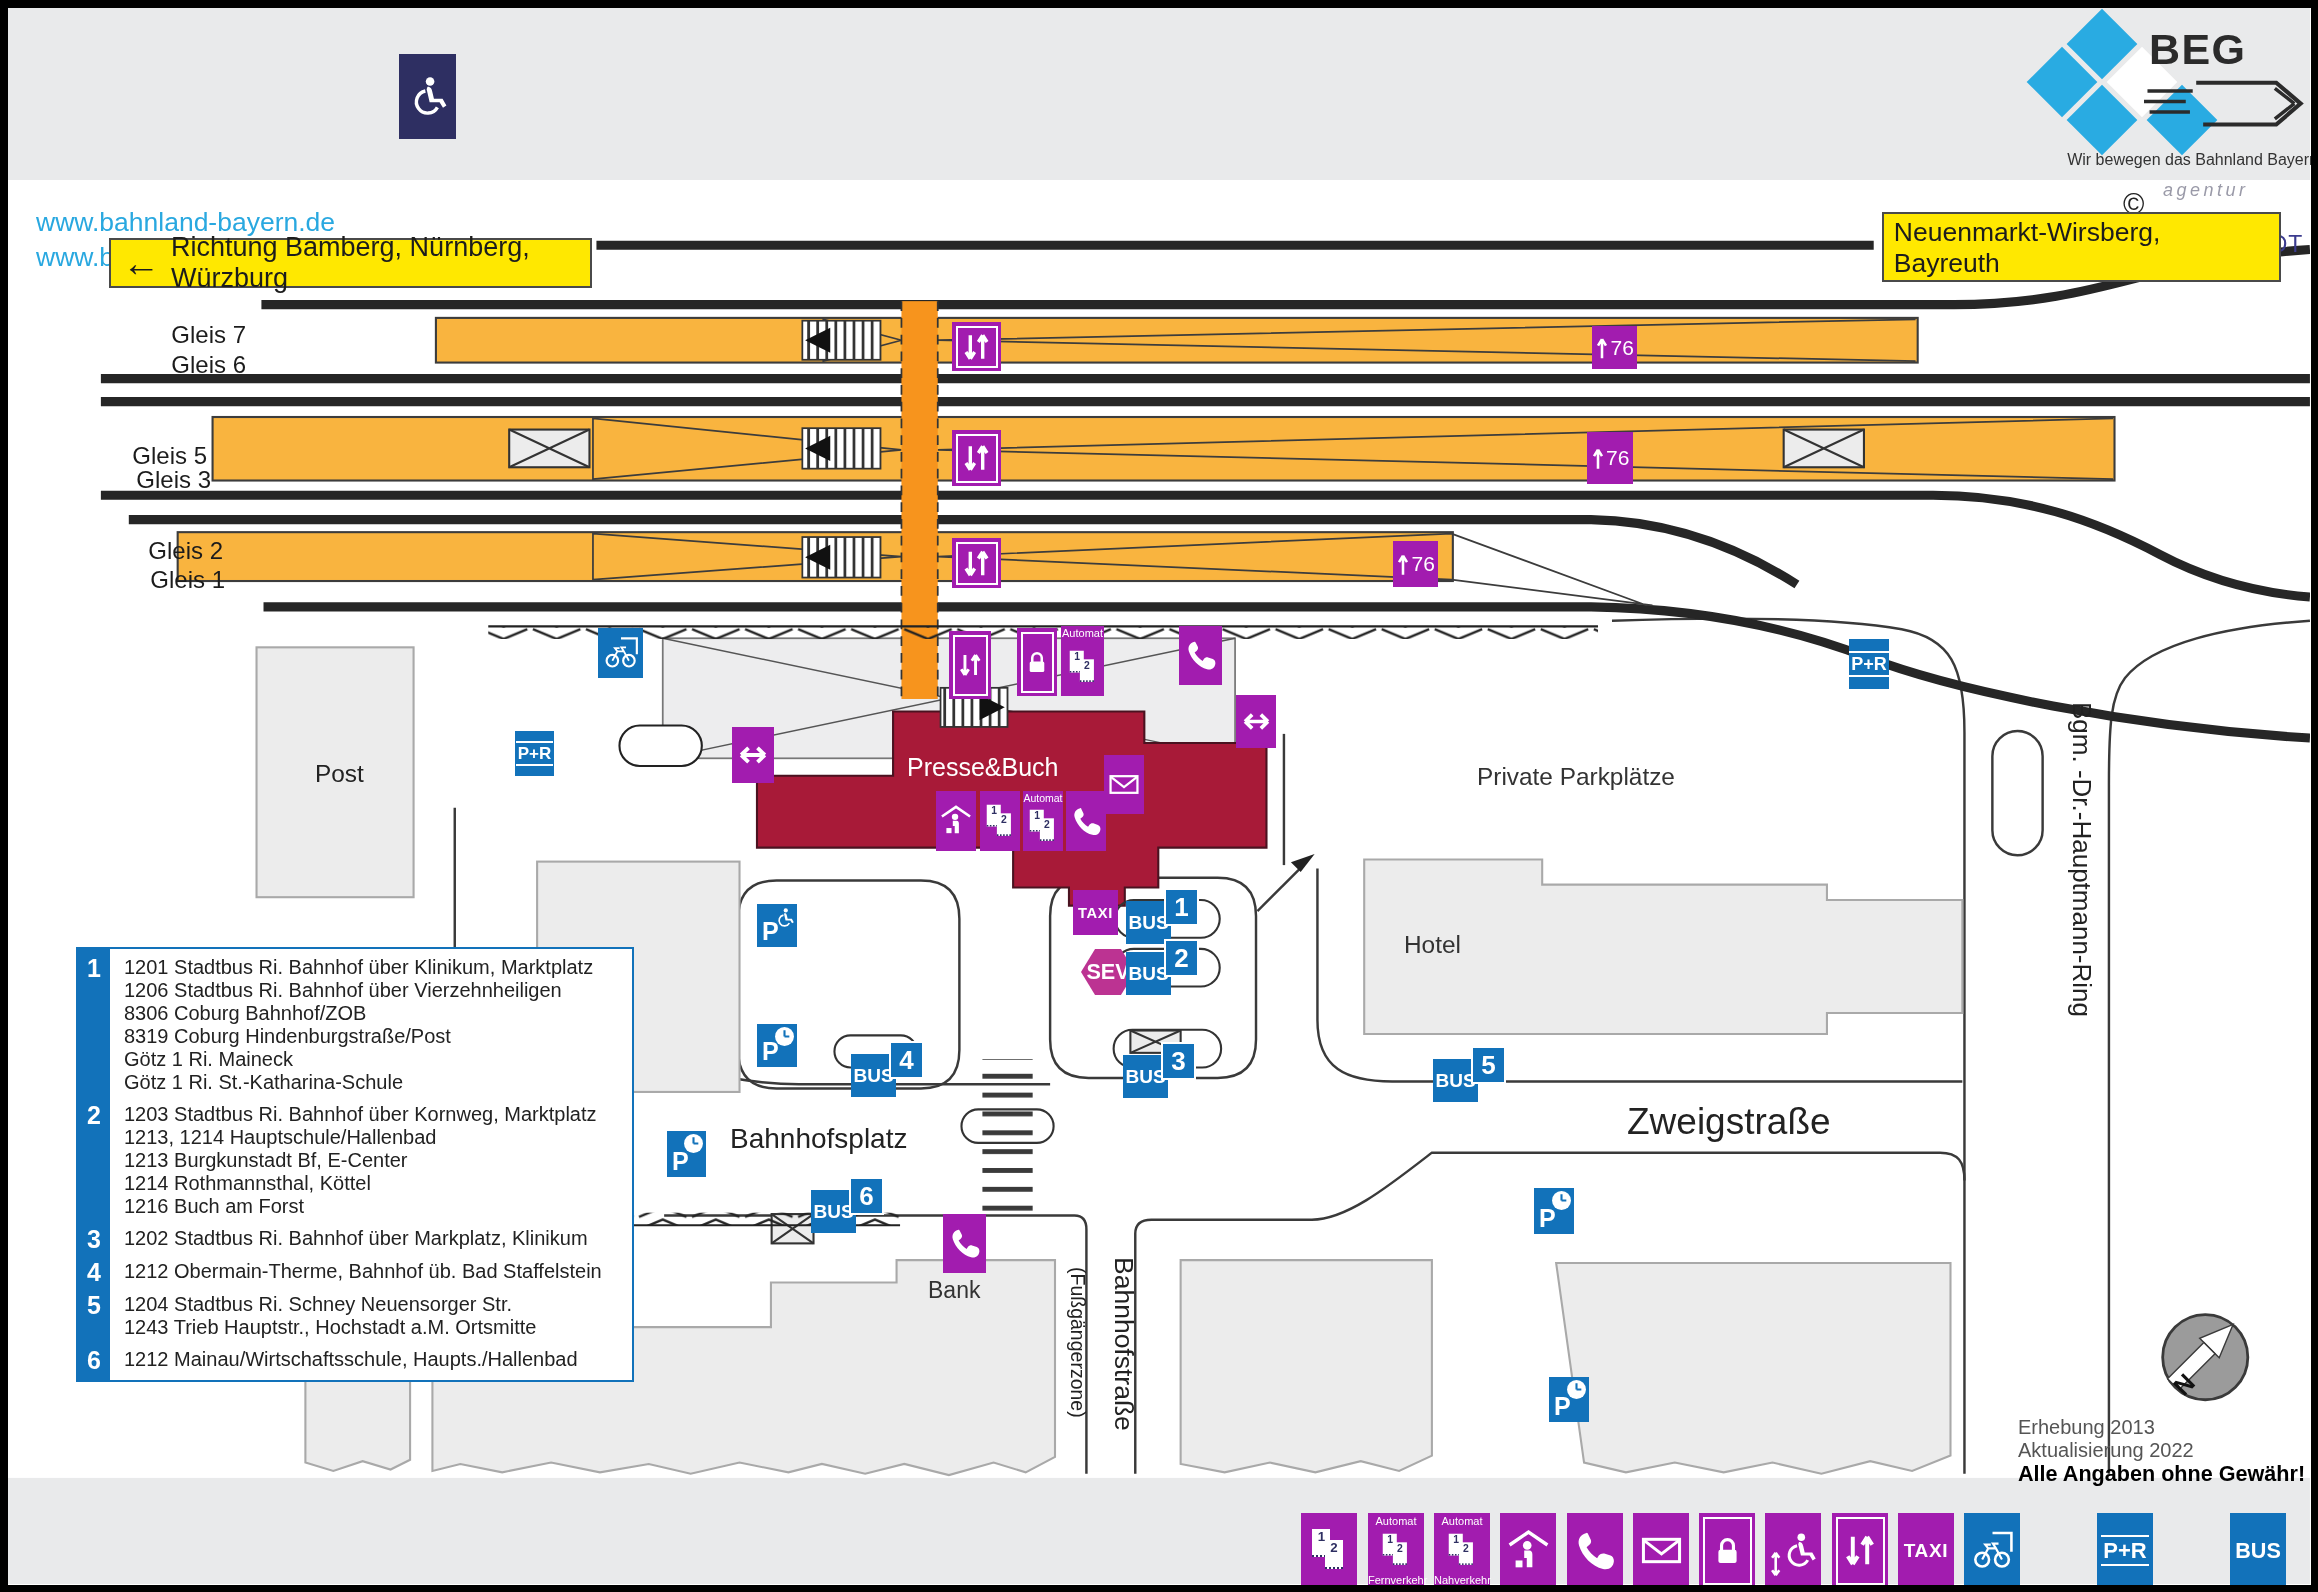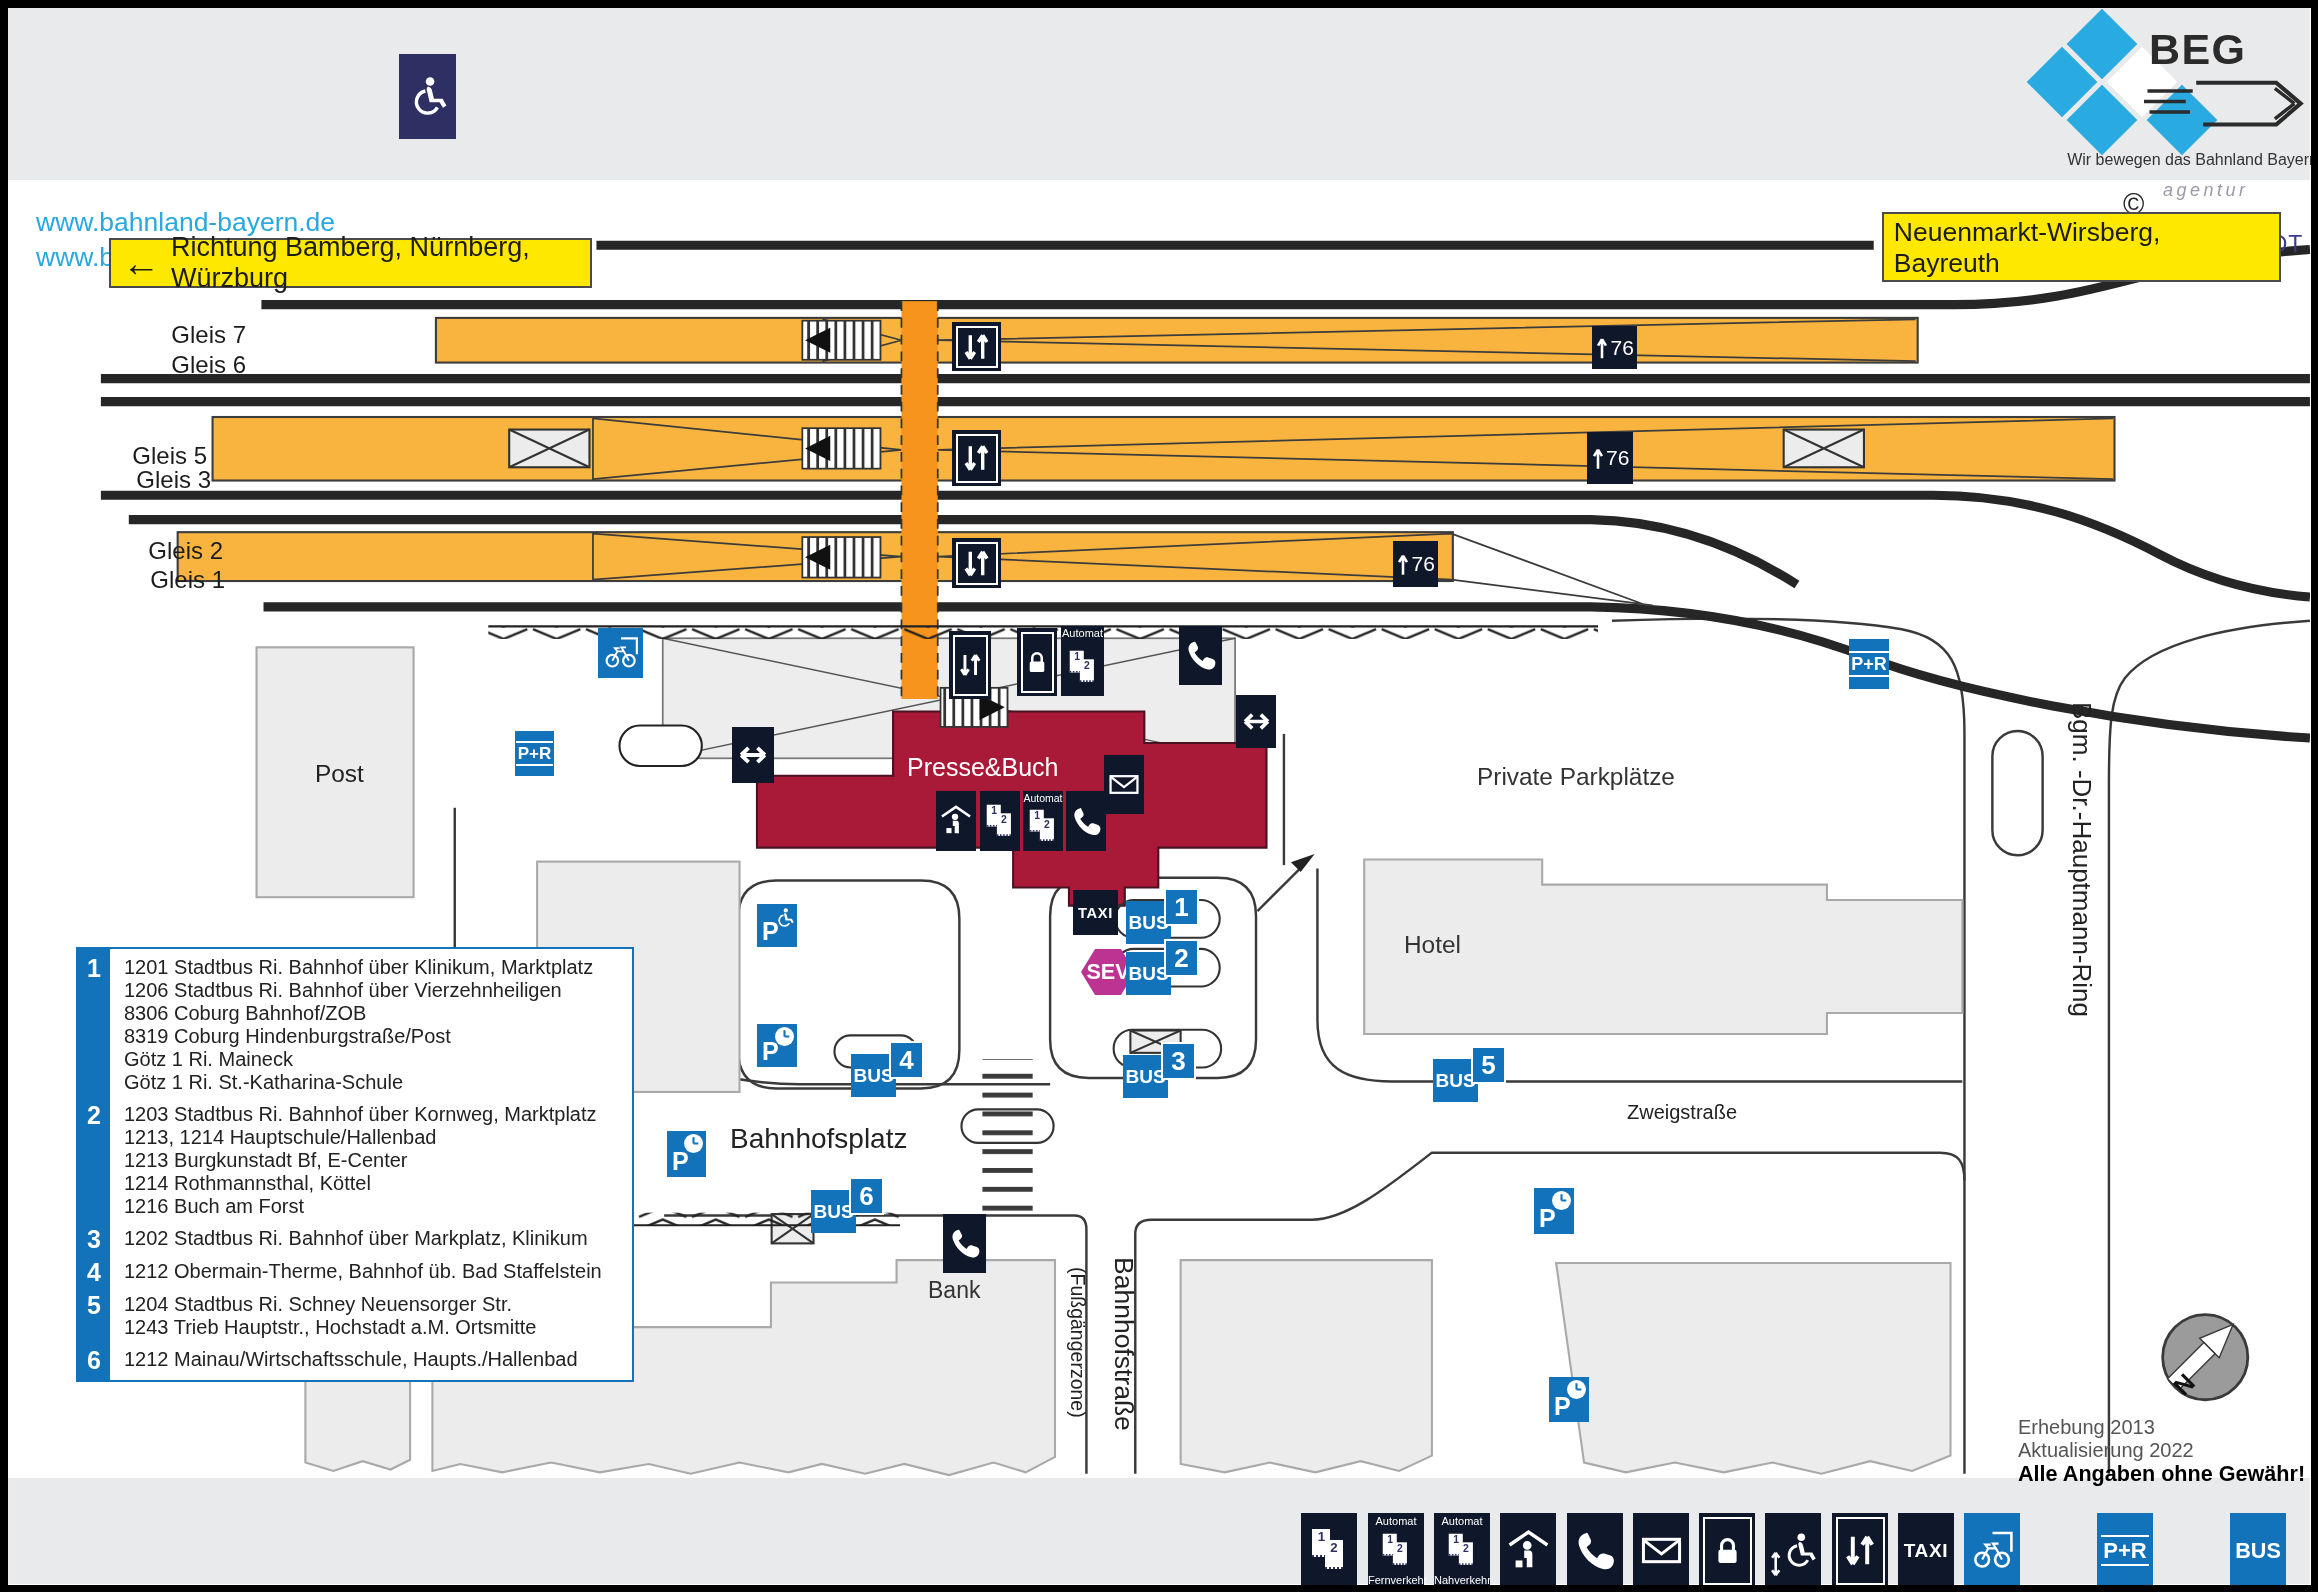--- a/index.html
+++ b/index.html
@@ -27,21 +27,21 @@
   .ysign .t{font-size:27px;}
   .ysign2{background:#ffe800;border:2.1px solid #4a4a4a;color:#1c1c1c;box-sizing:border-box;padding:2.8px 9.8px;}
   .ysign2 .row{display:flex;justify-content:space-between;align-items:center;}
   .ysign2 .t{font-size:26.5px;line-height:31px;}
   .ysign2 .arr{font-size:36px;line-height:1;}
   
   .lbl{color:#222;}
   .vert{writing-mode:vertical-rl;}
   .gleis{width:112px;text-align:right;font-size:24px;color:#1c1c1c;}
   
-  .nv{background:#0f172a;color:#fff;}
+  .nv{background:#a21caf;color:#fff;}
   .bl{background:#1272ba;color:#fff;}
   .ibox{display:flex;align-items:center;justify-content:center;position:absolute;color:#fff;}
   .frame{border:2.1px solid #fff;box-sizing:border-box;width:calc(100% - 7px);height:calc(100% - 7px);display:flex;align-items:center;justify-content:center;}
   .cap{position:absolute;left:0;right:0;text-align:center;font-size:11px;color:#fff;}
   .u76{display:flex;align-items:center;justify-content:center;gap:1.4px;}
   .u76 .n{font-size:21px;color:#fff;}
   .busstop .core{position:absolute;left:0;top:0;width:45px;height:43px;background:#1272ba;color:#fff;font-weight:bold;font-size:19px;display:flex;align-items:center;justify-content:center;}
   .busstop .plate{position:absolute;left:38px;top:-12.6px;width:31px;height:34px;background:#1272ba;border:2.8px solid #fff;color:#fff;font-weight:bold;font-size:26px;display:flex;align-items:center;justify-content:center;box-sizing:content-box;}
   .sev{clip-path:polygon(26% 0%,74% 0%,100% 50%,74% 100%,26% 100%,0% 50%);background:#bc3392;font-weight:bold;font-size:21.6px;display:flex;align-items:center;justify-content:center;color:#fff;}
   .taxi{font-weight:bold;letter-spacing:0.7px;display:flex;align-items:center;justify-content:center;}
@@ -504,21 +504,21 @@
       </div>
       <div class="plate">6</div>
     </div>
 
   <div class="abs lbl" style="left:307px;top:752px;font-size:24.4px;">Post</div>
   <div class="abs" style="left:899px;top:745px;font-size:25px;color:#fff;">Presse&amp;Buch</div>
   <div class="abs lbl" style="left:1469px;top:755px;font-size:24.4px;color:#333;">Private Parkplätze</div>
   <div class="abs lbl" style="left:1396px;top:923px;font-size:24.4px;color:#333;">Hotel</div>
   <div class="abs lbl" style="left:920px;top:1269px;font-size:23px;color:#333;">Bank</div>
   <div class="abs lbl" style="left:722px;top:1115px;font-size:28px;">Bahnhofsplatz</div>
-  <div class="abs lbl" style="left:1619px;top:1093px;font-size:20px;">Zweigstraße</div>
+  <div class="abs lbl" style="left:1619px;top:1093px;font-size:37px;">Zweigstraße</div>
   <div class="abs lbl vert" style="left:1100px;top:1249px;height:265px;font-size:26.5px;">Bahnhofstraße</div>
   <div class="abs lbl vert" style="left:1058px;top:1259px;height:230px;font-size:19.5px;">(Fußgängerzone)</div>
   <div class="abs lbl vert" style="left:2058px;top:694px;height:503px;font-size:26px;">Bgm. -Dr.-Hauptmann-Ring</div>
   <div class="abs" style="left:2167px;top:1362px;font-size:25px;font-weight:bold;color:#111;transform:rotate(-45deg);">N</div>
 
   <div class="abs legend">
     <div class="lbody">
       <div class="lstrip"></div>
       <div class="lentry">
           <div class="lnum">1</div>

